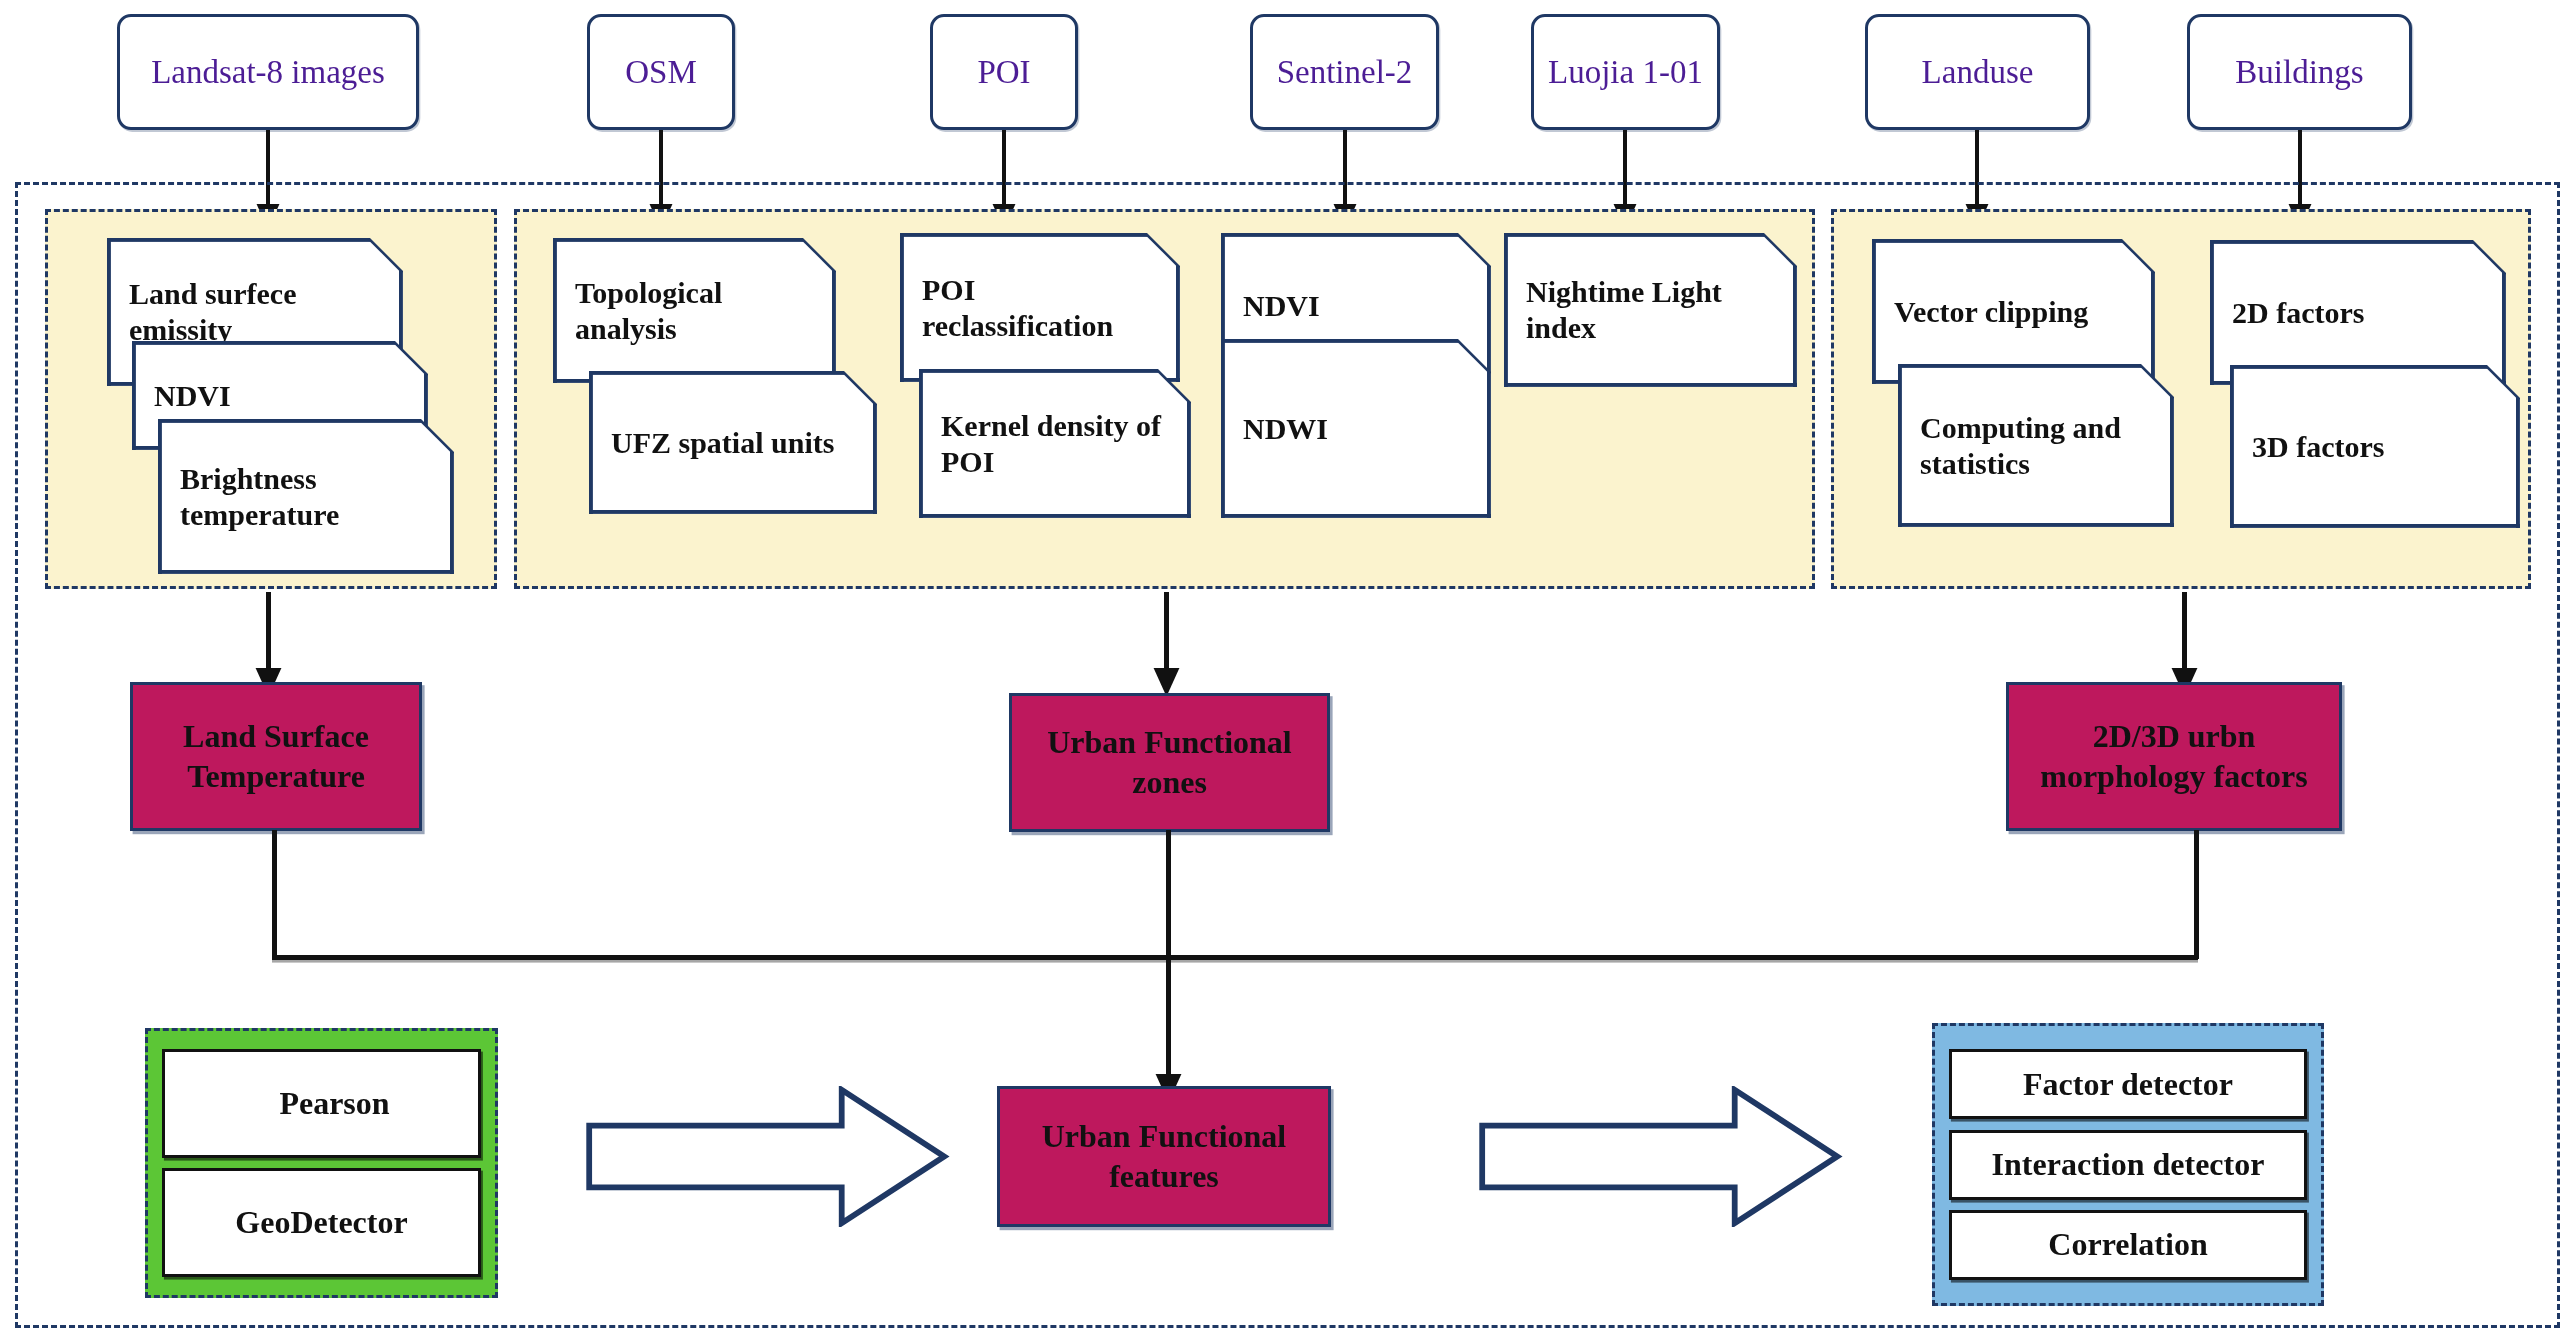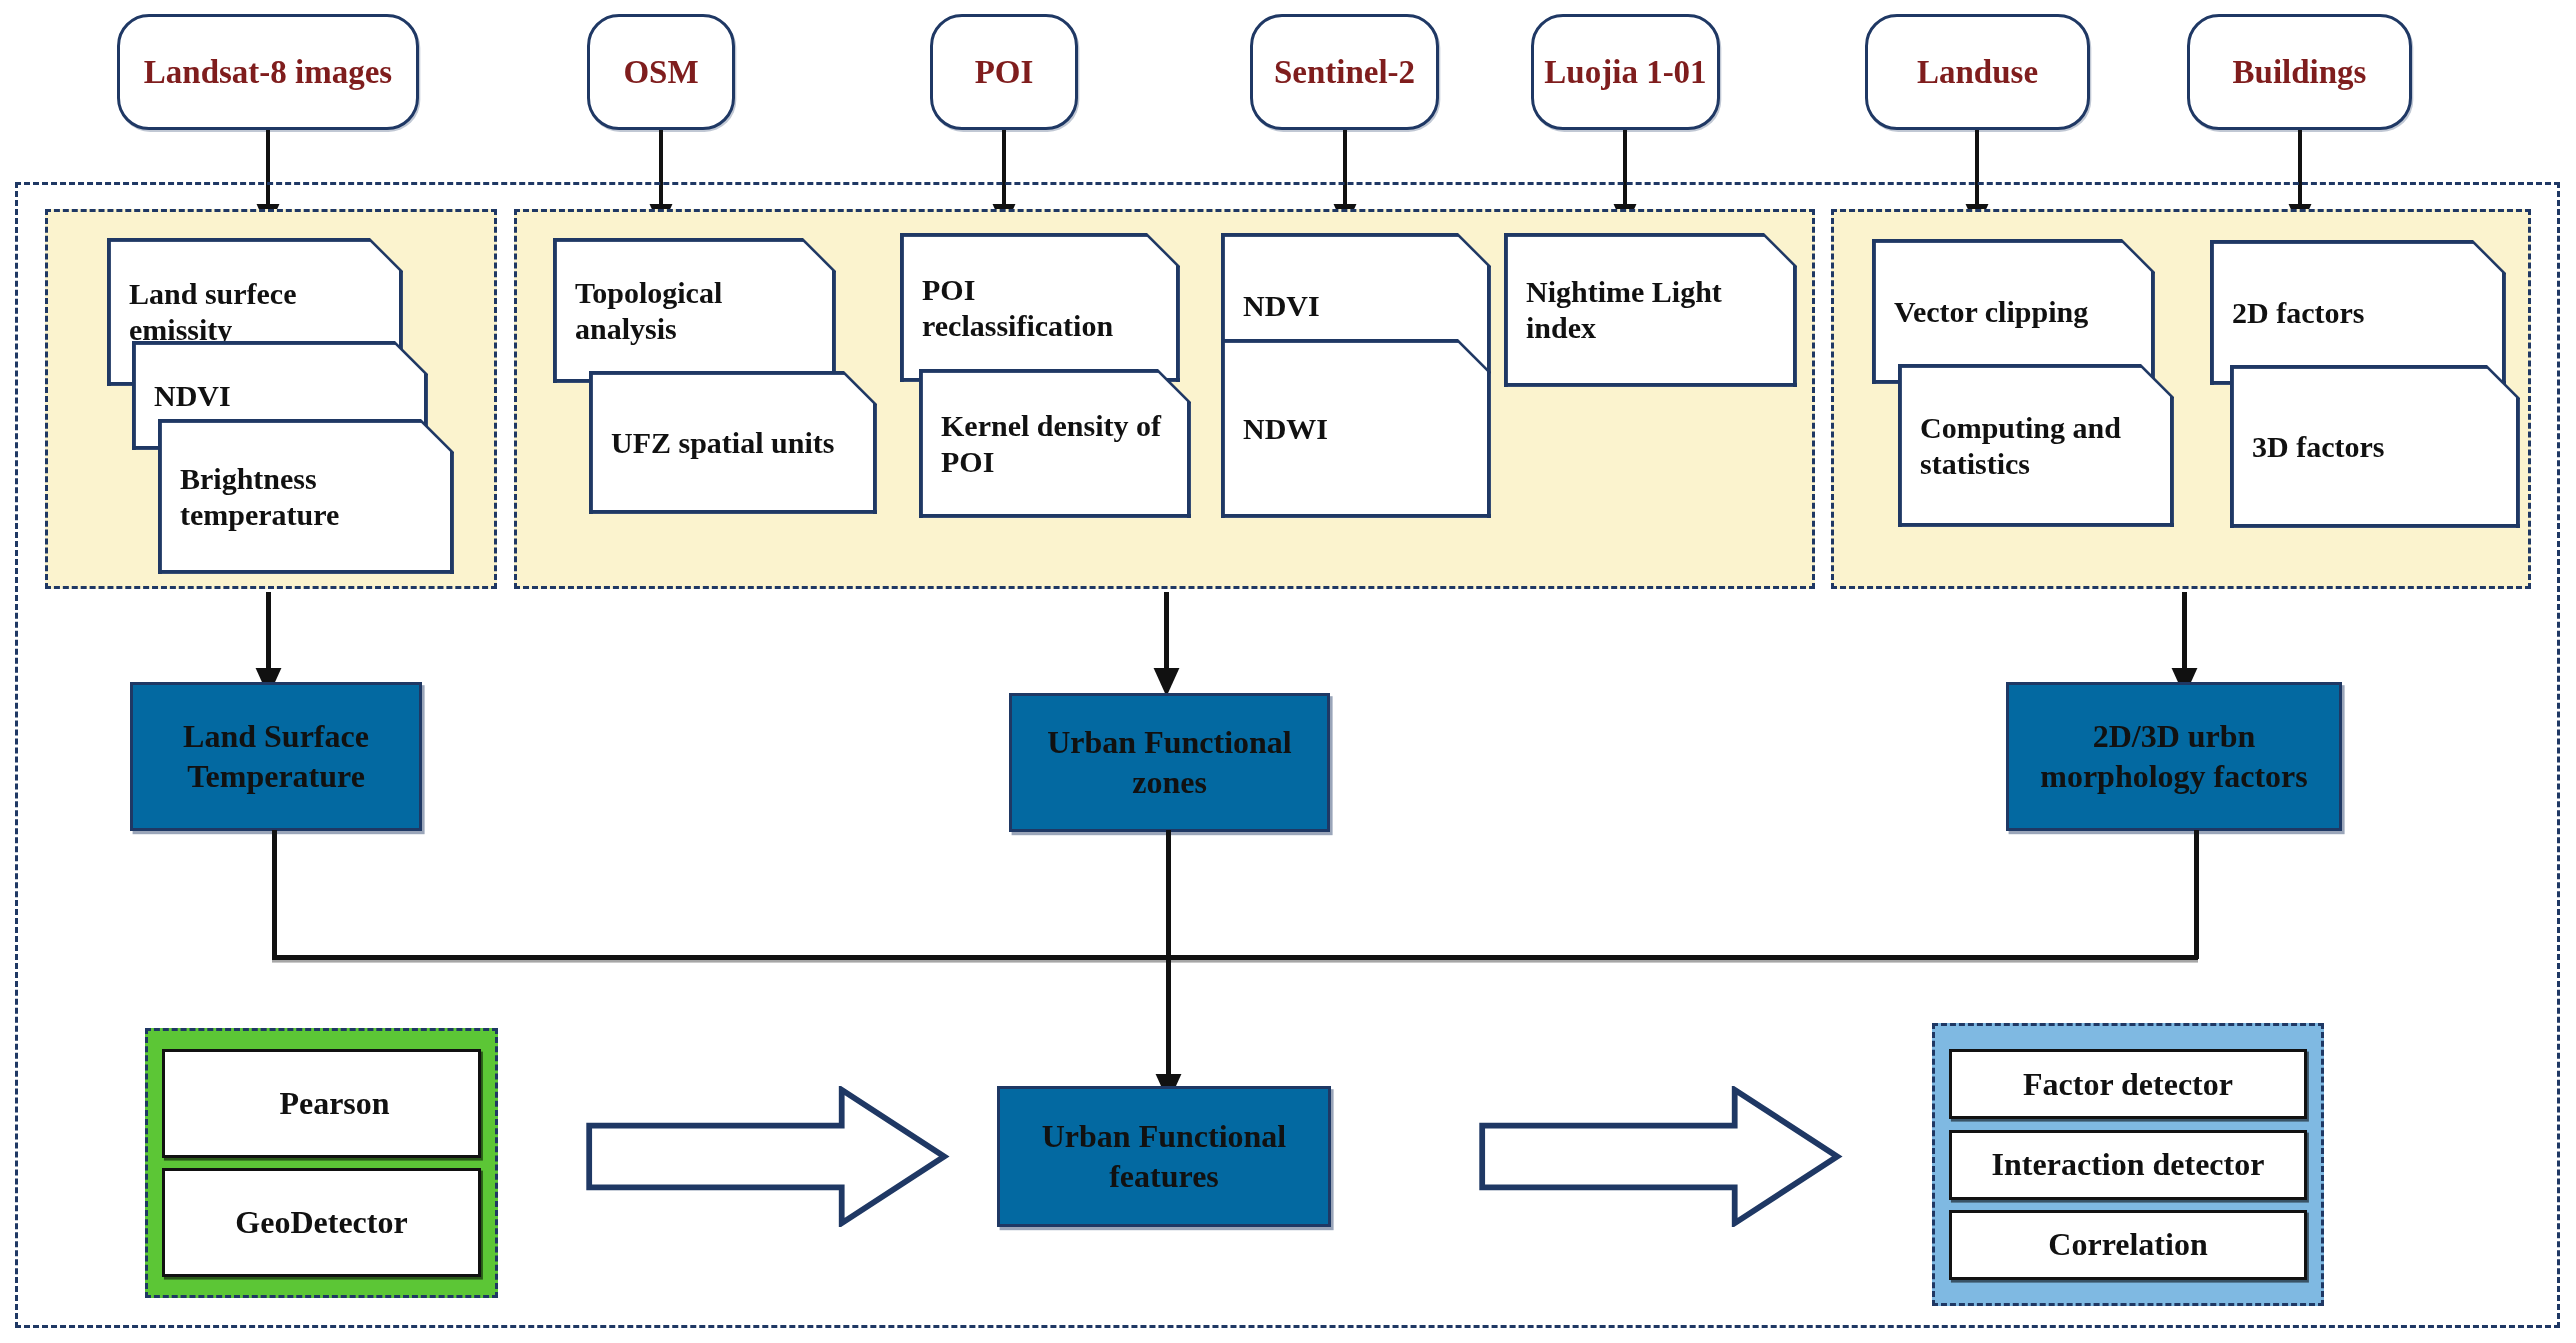--- a/index.html
+++ b/index.html
@@ -5,26 +5,26 @@
   html,body{margin:0;padding:0;background:#ffffff;}
   body{font-family:"Liberation Serif","DejaVu Serif",serif;}
   #stage{position:relative;width:2576px;height:1344px;background:#fff;overflow:hidden;}
 
   
   .abs{position:absolute;box-sizing:border-box;}
 
   
   .src{
     border:3.9px solid #1F3864;
-    border-radius:32px;
+    border-radius:14px;
     background:#ffffff;
     display:flex;align-items:center;justify-content:center;
     text-align:center;
-    font-weight:bold;
-    color:#7f1d1d;
+    font-weight:normal;
+    color:#4c1d95;
     font-size:33px;
     line-height:1.12;
     padding:0 6.4px;
     box-shadow:1.3px 1.9px 0 rgba(31,56,100,.28);
   }
 
   
   .dashed-outer{
     border:3.9px dashed #1F3864;
     background:transparent;
@@ -64,21 +64,21 @@
   .note .fold{
     position:absolute;
     top:0;right:0;
     width:39px;height:39px;
     pointer-events:none;
   }
   .note span{position:relative;z-index:2;}
 
   
   .cyan{
-    background:#0369a1;
+    background:#be185d;
     border:3.9px solid #1F3864;
     display:flex;align-items:center;justify-content:center;text-align:center;
     font-weight:bold;color:#111;font-size:32px;line-height:1.22;
     padding:16px 9px;
     box-shadow:2.6px 3.2px 0 rgba(31,56,100,.45);
   }
 
   
   .panel{
     border:3.9px dashed #1F3864;

